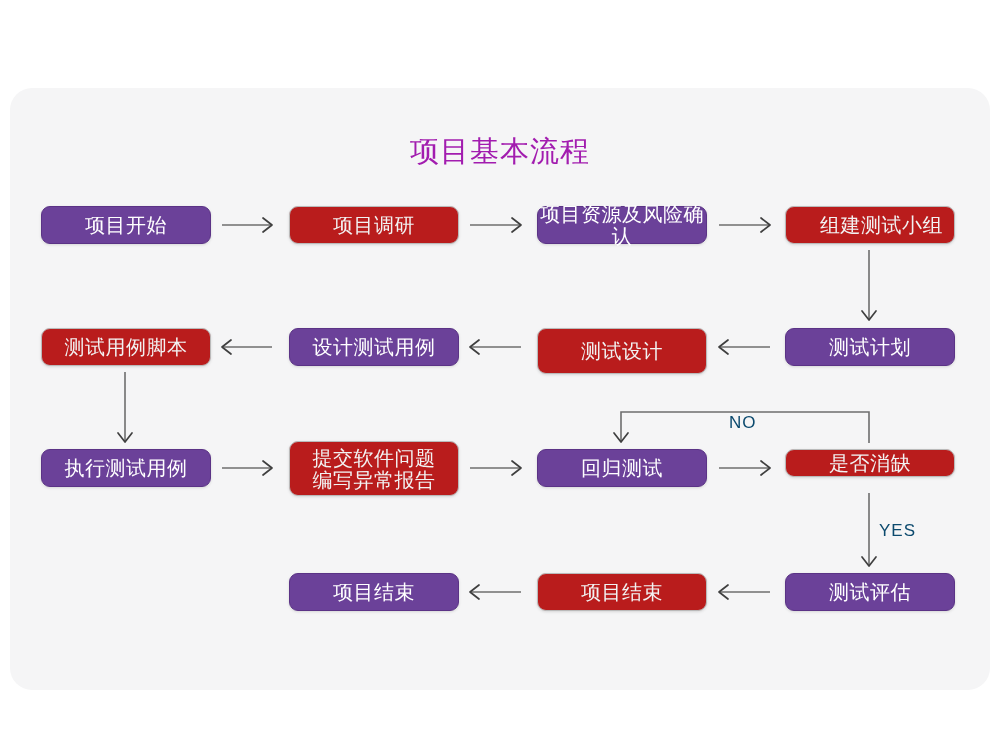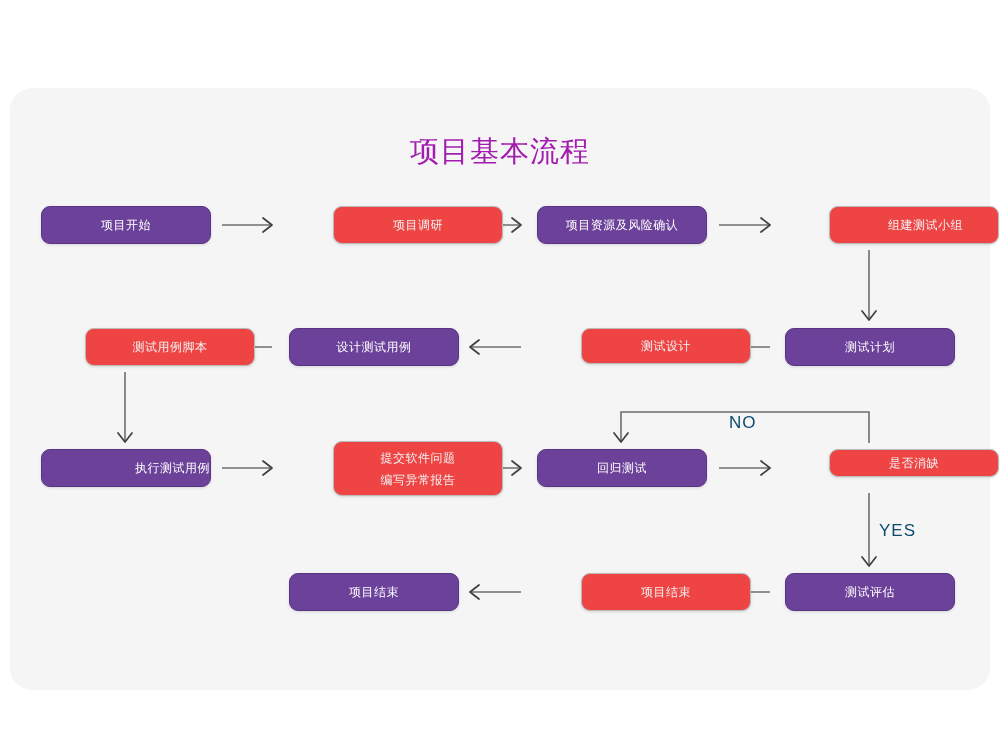--- a/index.html
+++ b/index.html
@@ -40,35 +40,34 @@
     font-weight: 400;
   }
   .node {
     position: absolute;
     box-sizing: border-box;
     border-radius: 9px;
     display: flex;
     align-items: center;
     justify-content: center;
     text-align: center;
-    font-size: 12px;
+    font-size: 20px;
     line-height: 22px;
     letter-spacing: 0.5px;
     box-shadow: 0 1px 3px rgba(0,0,0,0.13);
   }
   .node.purple {
     background: #6b4199;
     border: 1px solid #5b3386;
     color: #ffffff;
   }
   .node.gray {
-    background: #ef4444;
+    background: #b91c1c;
     border: 1px solid #bababa;
     color: #f2f2f2;
-    margin-left: 44px;
   }
   .node .lbl { white-space: pre-line; }
 
   .edge-label {
     position: absolute;
     font-size: 17px;
     color: #0c4a6e;
     letter-spacing: 1px;
   }
   svg.links {
@@ -172,28 +171,28 @@
   <div class="node gray" style="left:785px; top:206px; width:170px; height:38px;padding-left:23px;">
     <span class="lbl">组建测试小组</span>
   </div>
 
   <div class="node gray" style="left:41px; top:328px; width:170px; height:38px;">
     <span class="lbl">测试用例脚本</span>
   </div>
   <div class="node purple" style="left:289px; top:328px; width:170px; height:38px;">
     <span class="lbl">设计测试用例</span>
   </div>
-  <div class="node gray" style="left:537px; top:328px; width:170px; height:36px;">
+  <div class="node gray" style="left:537px; top:328px; width:170px; height:46px;">
     <span class="lbl">测试设计</span>
   </div>
   <div class="node purple" style="left:785px; top:328px; width:170px; height:38px;">
     <span class="lbl">测试计划</span>
   </div>
 
-  <div class="node purple" style="left:41px; top:449px; width:170px; height:38px;justify-content:flex-end;">
+  <div class="node purple" style="left:41px; top:449px; width:170px; height:38px;">
     <span class="lbl">执行测试用例</span>
   </div>
   <div class="node gray" style="left:289px; top:441px; width:170px; height:55px;">
     <span class="lbl">提交软件问题
 编写异常报告</span>
   </div>
   <div class="node purple" style="left:537px; top:449px; width:170px; height:38px;">
     <span class="lbl">回归测试</span>
   </div>
   <div class="node gray" style="left:785px; top:449px; width:170px; height:28px;">

